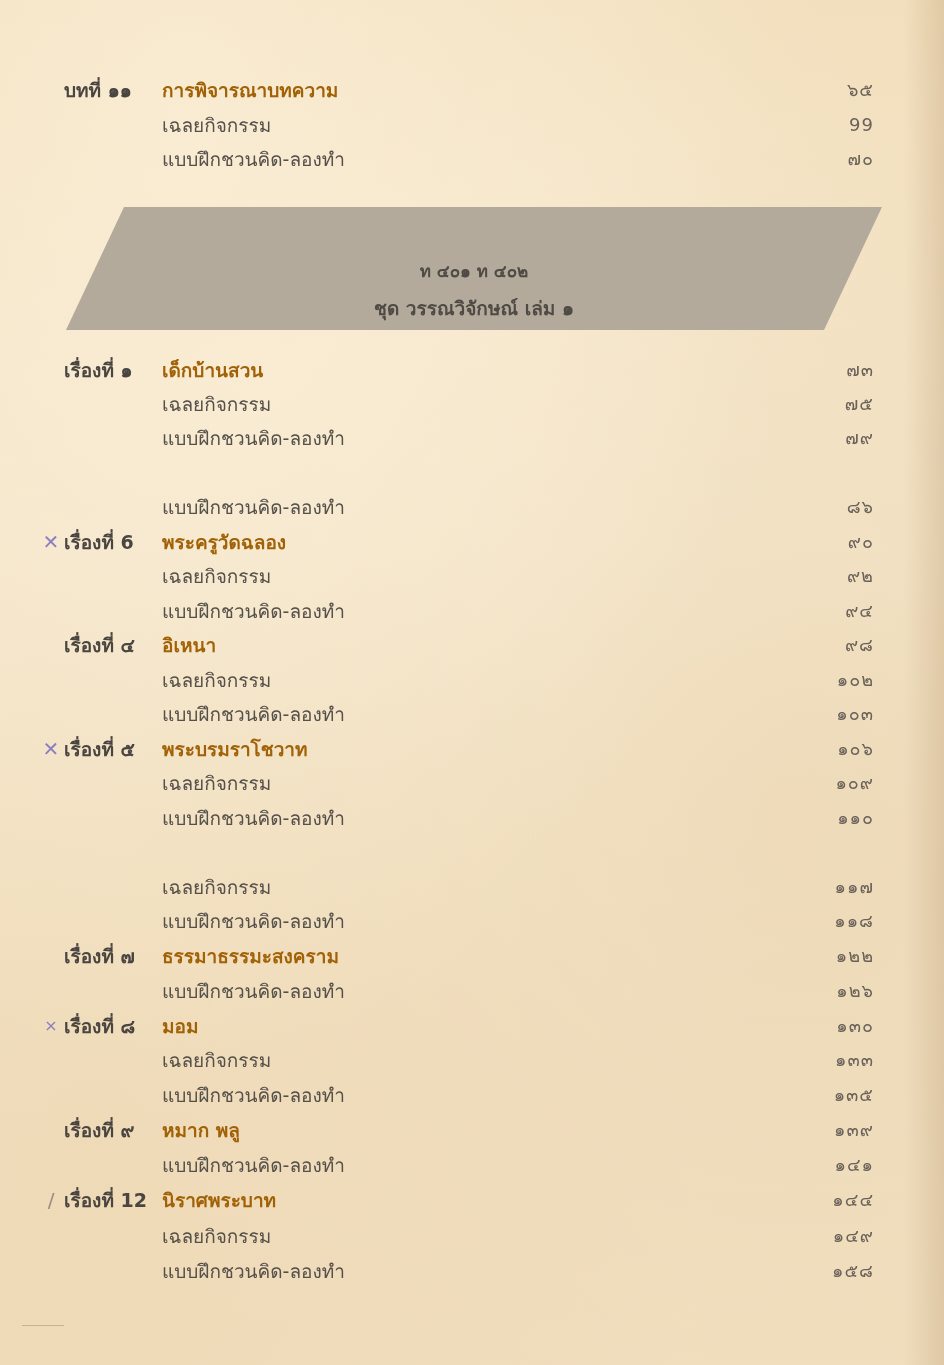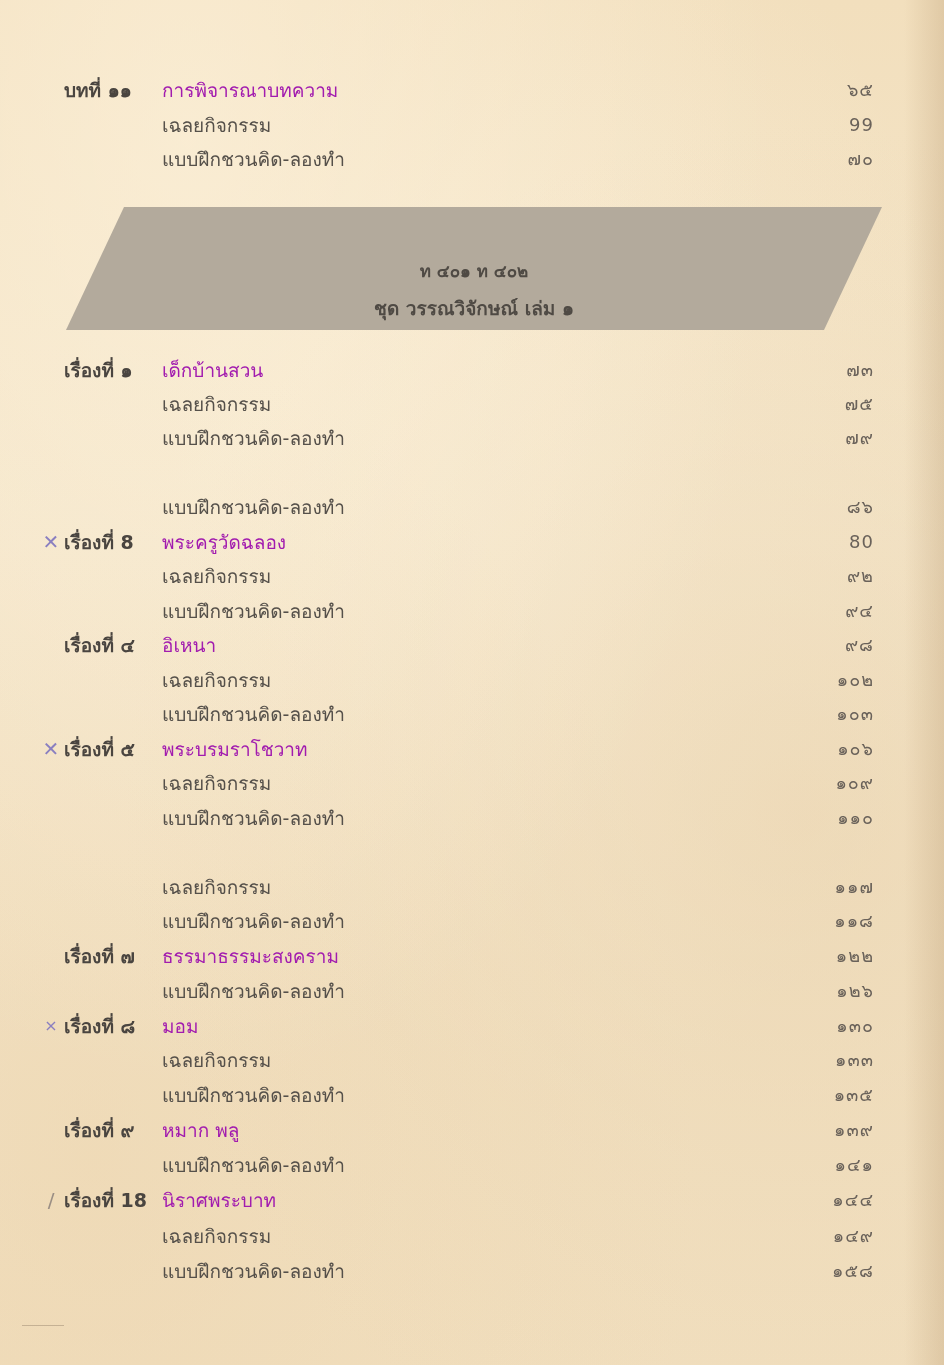--- a/index.html
+++ b/index.html
@@ -59,22 +59,22 @@
     color: #4a4540;
     white-space: nowrap;
   }
   .row .title {
     position: absolute;
     left: 162px;
     white-space: nowrap;
     color: #55504a;
   }
   .row.heading .title {
-    font-weight: normal;
-    color: #a21caf;
+    font-weight: bold;
+    color: #a16207;
   }
   .row .page-num {
     position: absolute;
     right: 70px;
     color: #6a625a;
     font-size: 18px;
     letter-spacing: 1px;
   }
   .banner {
     position: absolute;
@@ -147,23 +147,23 @@
     <span class="page-num">๗๙</span>
   </div>
 
   <div class="row" style="top:490px;">
     <span class="title">แบบฝึกชวนคิด-ลองทำ</span>
     <span class="page-num">๘๖</span>
   </div>
 
   <div class="row heading" style="top:525px;">
     <span class="mark">✕</span>
-    <span class="label">เรื่องที่ 8</span>
+    <span class="label">เรื่องที่ 6</span>
     <span class="title">พระครูวัดฉลอง</span>
-    <span class="page-num">80</span>
+    <span class="page-num">๙๐</span>
   </div>
   <div class="row" style="top:559px;">
     <span class="title">เฉลยกิจกรรม</span>
     <span class="page-num">๙๒</span>
   </div>
   <div class="row" style="top:594px;">
     <span class="title">แบบฝึกชวนคิด-ลองทำ</span>
     <span class="page-num">๙๔</span>
   </div>
 
@@ -235,21 +235,21 @@
     <span class="title">หมาก พลู</span>
     <span class="page-num">๑๓๙</span>
   </div>
   <div class="row" style="top:1148px;">
     <span class="title">แบบฝึกชวนคิด-ลองทำ</span>
     <span class="page-num">๑๔๑</span>
   </div>
 
   <div class="row heading" style="top:1183px;">
     <span class="mark slash">/</span>
-    <span class="label">เรื่องที่ 18</span>
+    <span class="label">เรื่องที่ 12</span>
     <span class="title">นิราศพระบาท</span>
     <span class="page-num">๑๔๔</span>
   </div>
   <div class="row" style="top:1219px;">
     <span class="title">เฉลยกิจกรรม</span>
     <span class="page-num">๑๔๙</span>
   </div>
   <div class="row" style="top:1254px;">
     <span class="title">แบบฝึกชวนคิด-ลองทำ</span>
     <span class="page-num">๑๕๘</span>

